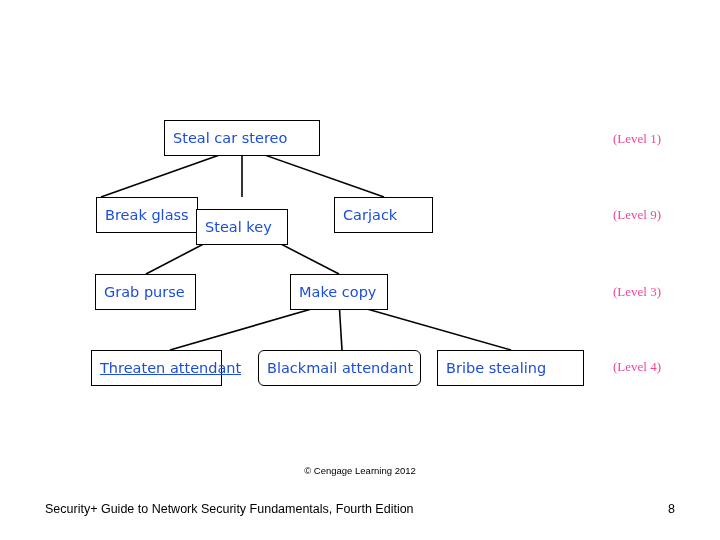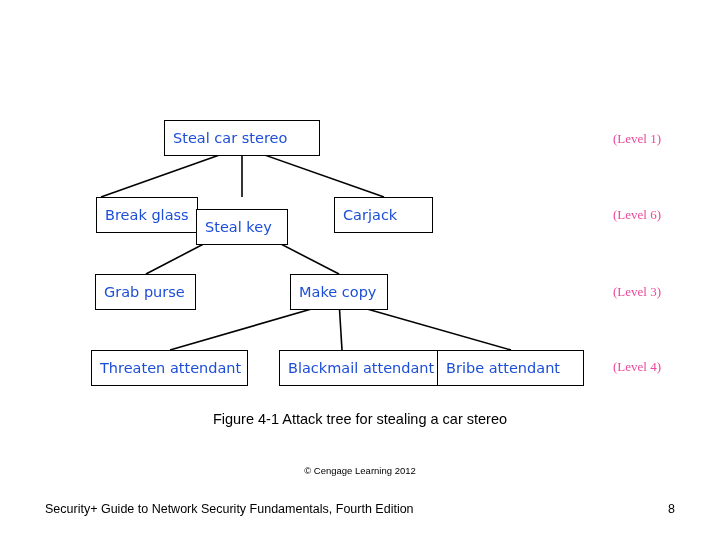--- a/index.html
+++ b/index.html
@@ -123,33 +123,32 @@
       </div>
       <div class="node" style="left: 334px; top: 197px; width: 99px; height: 36px; border-color: rgb(0, 0, 0); background: rgb(255, 255, 255);">
         <span>Carjack</span>
       </div>
       <div class="node" style="left: 95px; top: 274px; width: 101px; height: 28px; border-color: rgb(0, 0, 0); background: rgb(255, 255, 255);">
         <span>Grab purse</span>
       </div>
       <div class="node" style="left: 290px; top: 274px; width: 98px; height: 27px; border-color: rgb(0, 0, 0); background: rgb(255, 255, 255);">
         <span>Make copy</span>
       </div>
-      <div class="node" style="left: 91px; top: 350px; width: 157px; height: 27px; border-color: rgb(0, 0, 0); background: rgb(255, 255, 255);">
+      <div class="node" style="left: 91px; top: 350px; width: 131px; height: 27px; border-color: rgb(0, 0, 0); background: rgb(255, 255, 255); text-decoration: underline;">
         <span>Threaten attendant</span>
       </div>
-      <div class="node" style="left: 279px; top: 350px; width: 163px; height: 27px; border-color: rgb(0, 0, 0); background: rgb(255, 255, 255);">
+      <div class="node" style="left: 258px; top: 350px; width: 163px; height: 27px; border-color: rgb(0, 0, 0); background: rgb(255, 255, 255); border-radius: 6px;">
         <span>Blackmail attendant</span>
       </div>
       <div class="node" style="left: 437px; top: 350px; width: 147px; height: 27px; border-color: rgb(0, 0, 0); background: rgb(255, 255, 255);">
-        <span>Bribe attendant</span>
+        <span>Bribe stealing</span>
       </div>
       <div class="level-label" style="left: 613px; top: 131px;">(Level 1)</div>
-      <div class="level-label" style="left: 613px; top: 207px;">(Level 6)</div>
+      <div class="level-label" style="left: 613px; top: 207px;">(Level 9)</div>
       <div class="level-label" style="left: 613px; top: 284px;">(Level 3)</div>
       <div class="level-label" style="left: 613px; top: 359px;">(Level 4)</div>
     </div>
 
-  <div id="figure-caption">Figure 4-1 Attack tree for stealing a car stereo</div>
   <div id="figure-credit">© Cengage Learning 2012</div>
   <div id="footer-left">Security+ Guide to Network Security Fundamentals, Fourth Edition</div>
   <div id="footer-right">8</div>
 
 </div>
 
 </body></html>

